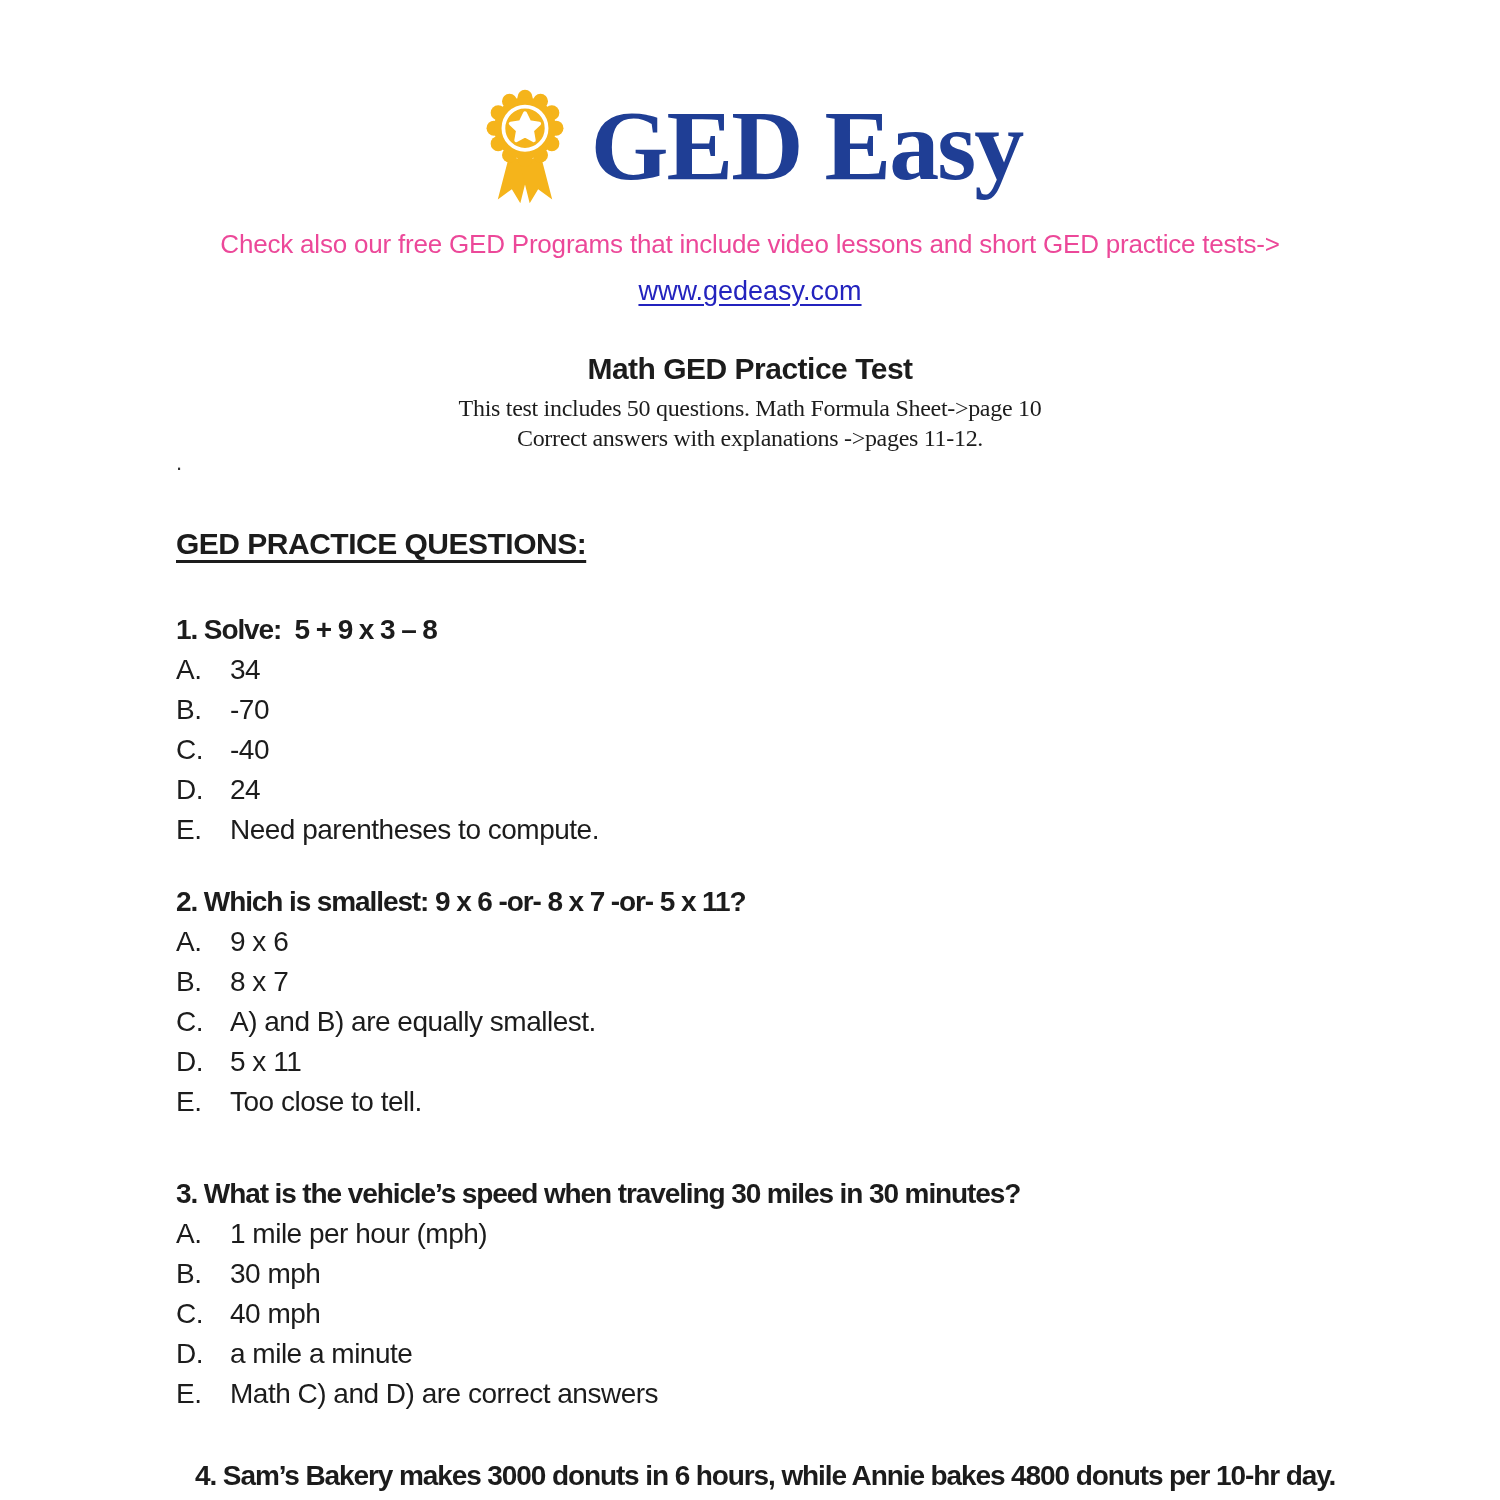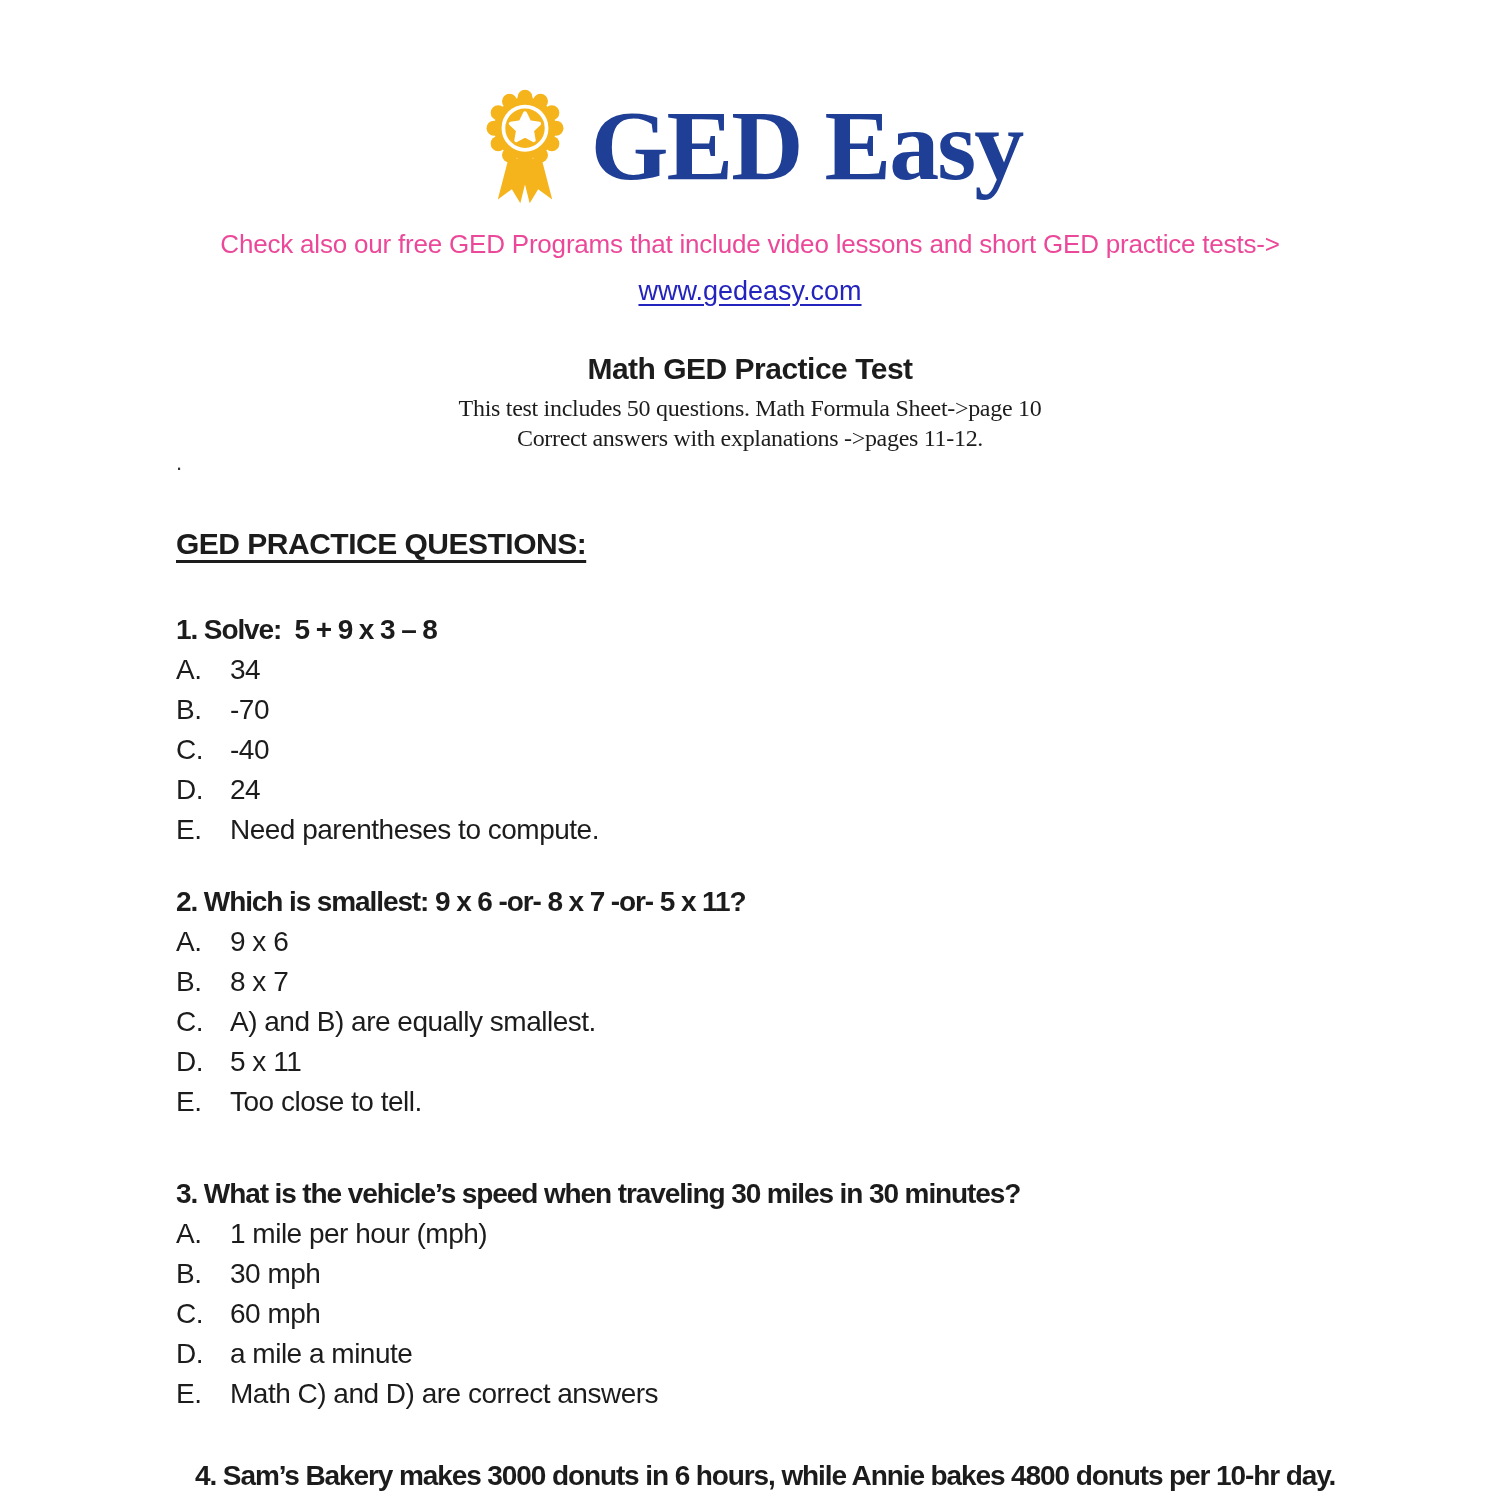--- a/index.html
+++ b/index.html
@@ -154,21 +154,21 @@
     <div class="option">
       <span class="letter">A.</span>
       <span class="text">1 mile per hour (mph)</span>
     </div>
     <div class="option">
       <span class="letter">B.</span>
       <span class="text">30 mph</span>
     </div>
     <div class="option">
       <span class="letter">C.</span>
-      <span class="text">60 mph</span>
+      <span class="text">40 mph</span>
     </div>
     <div class="option">
       <span class="letter">D.</span>
       <span class="text">a mile a minute</span>
     </div>
     <div class="option">
       <span class="letter">E.</span>
       <span class="text">Math C) and D) are correct answers</span>
     </div>
   </div>

